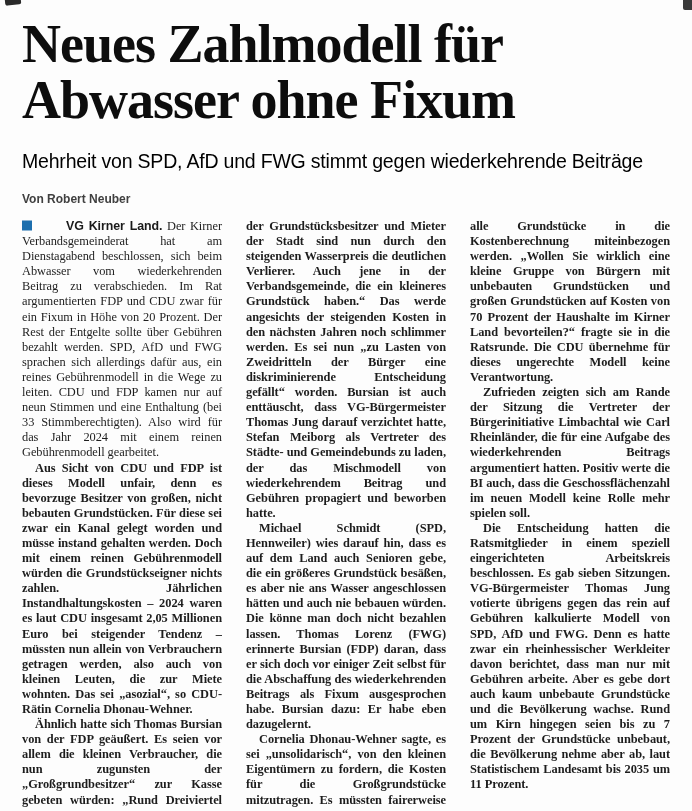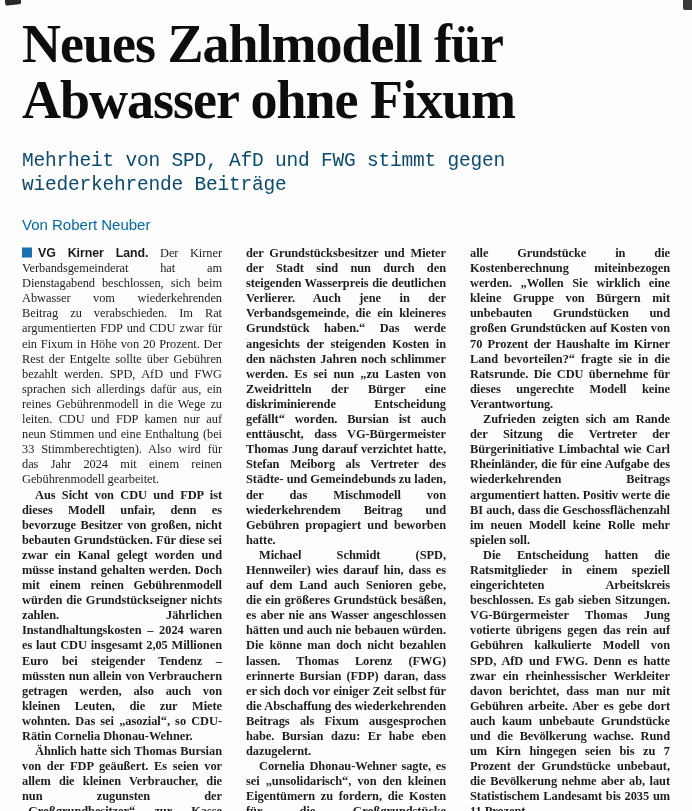--- a/index.html
+++ b/index.html
@@ -52,23 +52,23 @@
     font-weight: 500;
     font-size: 19.5px;
     line-height: 24px;
     color: #2e2e2e;
     letter-spacing: -0.2px;
   }
   .byline {
     margin: 0;
     margin-top: 19px;
     font-family: "Liberation Sans", sans-serif;
-    font-weight: 400;
-    font-size: 15px;
-    color: #0369a1;
+    font-weight: 700;
+    font-size: 12px;
+    color: #404040;
   }
   .body-text {
     margin-top: 13px;
     height: 603px;
     overflow: hidden;
     column-count: 3;
     column-gap: 24px;
     column-fill: auto;
     font-family: "Liberation Serif", serif;
     font-size: 12.4px;
@@ -92,33 +92,34 @@
     height: 10px;
     background: #1d6fae;
     margin-right: 6px;
     transform: translateY(0.5px);
   }
   .lead-tag {
     font-family: "Liberation Sans", sans-serif;
     font-weight: 700;
     font-size: 12.4px;
     color: #1a1a1a;
+    margin-left: 28px;
   }
 </style>
 </head>
 <body>
 
 <div class="page">
 
   <span class="artifact-tl"></span>
   <span class="artifact-tr"></span>
 
   <h1 class="headline" style="color: rgb(13, 13, 13);">Neues Zahlmodell für Abwasser ohne Fixum</h1>
 
-  <h2 class="subheadline" style="color: #0c4a6e; font-family: Liberation Mono, monospace;">Mehrheit von SPD, AfD und FWG stimmt gegen wiederkehrende Beiträge</h2>
+  <h2 class="subheadline" style="color: #000000;">Mehrheit von SPD, AfD und FWG stimmt gegen wiederkehrende Beiträge</h2>
 
   <p class="byline">Von Robert Neuber</p>
 
   <div class="body-text" style="color: rgb(29, 29, 29);">
 
     <p class="lead">
       <span class="lead-marker" style="background: rgb(29, 111, 174);"></span><span class="lead-tag">VG Kirner Land.</span>
       <span>Der Kirner Verbandsgemeinderat hat am Dienstagabend beschlossen, sich beim Abwasser vom wiederkehrenden Beitrag zu verabschieden. Im Rat argumentierten FDP und CDU zwar für ein Fixum in Höhe von 20 Prozent. Der Rest der Entgelte sollte über Gebühren bezahlt werden. SPD, AfD und FWG sprachen sich allerdings dafür aus, ein reines Gebührenmodell in die Wege zu leiten. CDU und FDP kamen nur auf neun Stimmen und eine Enthaltung (bei 33 Stimmberechtigten). Also wird für das Jahr 2024 mit einem reinen Gebührenmodell gearbeitet.</span>
     </p>
 

